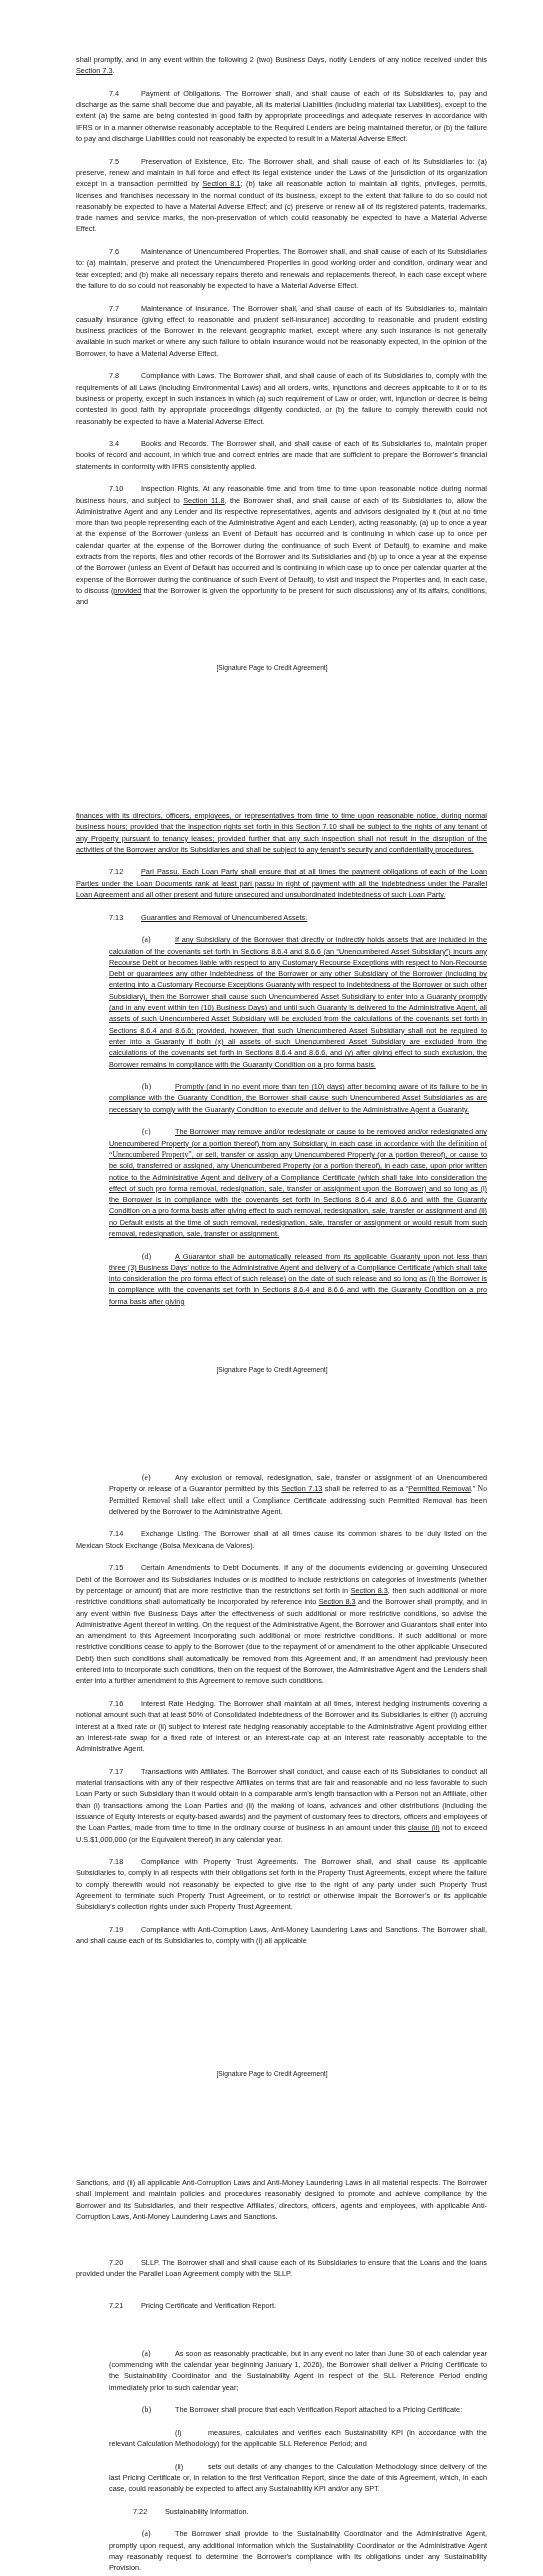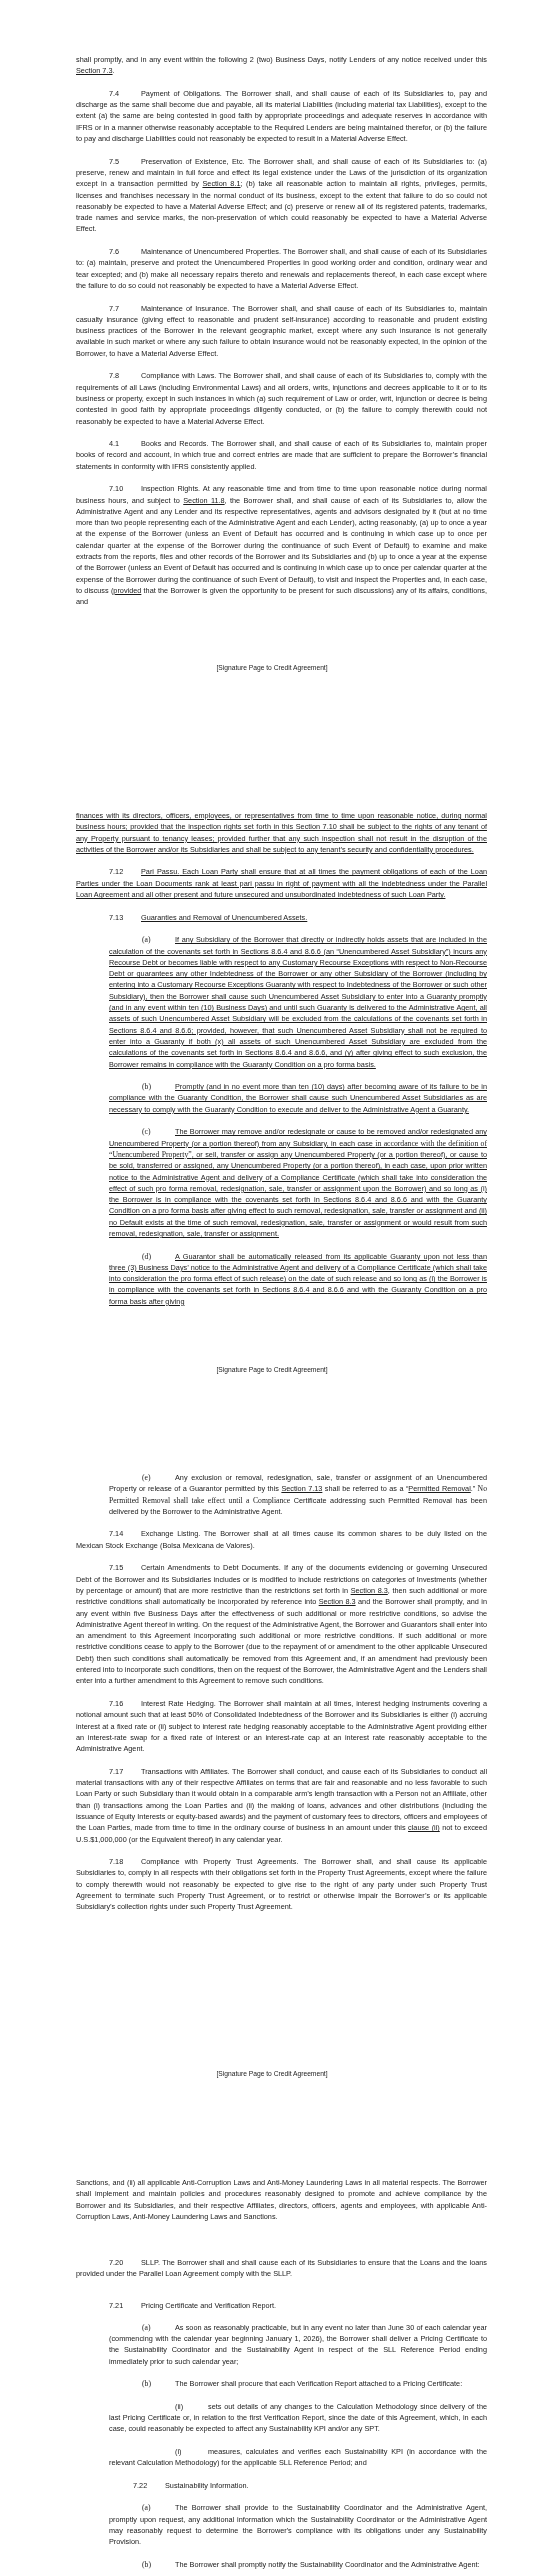--- a/index.html
+++ b/index.html
@@ -32,21 +32,21 @@
     <p class="sec"><span class="num">7.4</span><span>Payment of Obligations.</span><span>  The Borrower shall, and shall cause of each of its Subsidiaries to, pay and discharge as the same shall become due and payable, all its material Liabilities (including material tax Liabilities), except to the extent (a) the same are being contested in good faith by appropriate proceedings and adequate reserves in accordance with IFRS or in a manner otherwise reasonably acceptable to the Required Lenders are being maintained therefor, or (b) the failure to pay and discharge Liabilities could not reasonably be expected to result in a Material Adverse Effect.</span></p>
 
     <p class="sec"><span class="num">7.5</span><span>Preservation of Existence, Etc.</span><span>  The Borrower shall, and shall cause of each of its Subsidiaries to: (a) preserve, renew and maintain in full force and effect its legal existence under the Laws of the jurisdiction of its organization except in a transaction permitted by </span><u>Section 8.1</u><span>; (b) take all reasonable action to maintain all rights, privileges, permits, licenses and franchises necessary in the normal conduct of its business, except to the extent that failure to do so could not reasonably be expected to have a Material Adverse Effect; and (c) preserve or renew all of its registered patents, trademarks, trade names and service marks, the non-preservation of which could reasonably be expected to have a Material Adverse Effect.</span></p>
 
     <p class="sec"><span class="num">7.6</span><span>Maintenance of Unencumbered Properties.</span><span>  The Borrower shall, and shall cause of each of its Subsidiaries to: (a) maintain, preserve and protect the Unencumbered Properties in good working order and condition, ordinary wear and tear excepted; and (b) make all necessary repairs thereto and renewals and replacements thereof, in each case except where the failure to do so could not reasonably be expected to have a Material Adverse Effect.</span></p>
 
     <p class="sec"><span class="num">7.7</span><span>Maintenance of Insurance.</span><span>  The Borrower shall, and shall cause of each of its Subsidiaries to, maintain casualty insurance (giving effect to reasonable and prudent self-insurance) according to reasonable and prudent existing business practices of the Borrower in the relevant geographic market, except where any such insurance is not generally available in such market or where any such failure to obtain insurance would not be reasonably expected, in the opinion of the Borrower, to have a Material Adverse Effect.</span></p>
 
     <p class="sec"><span class="num">7.8</span><span>Compliance with Laws.</span><span>  The Borrower shall, and shall cause of each of its Subsidiaries to, comply with the requirements of all Laws (including Environmental Laws) and all orders, writs, injunctions and decrees applicable to it or to its business or property, except in such instances in which (a) such requirement of Law or order, writ, injunction or decree is being contested in good faith by appropriate proceedings diligently conducted, or (b) the failure to comply therewith could not reasonably be expected to have a Material Adverse Effect.</span></p>
 
-    <p class="sec"><span class="num">4.1</span><span>Books and Records.</span><span>  The Borrower shall, and shall cause of each of its Subsidiaries to, maintain proper books of record and account, in which true and correct entries are made that are sufficient to prepare the Borrower’s financial statements in conformity with IFRS consistently applied.</span></p>
+    <p class="sec"><span class="num">3.4</span><span>Books and Records.</span><span>  The Borrower shall, and shall cause of each of its Subsidiaries to, maintain proper books of record and account, in which true and correct entries are made that are sufficient to prepare the Borrower’s financial statements in conformity with IFRS consistently applied.</span></p>
 
     <p class="sec last"><span class="num">7.10</span><span>Inspection Rights.</span><span>  At any reasonable time and from time to time upon reasonable notice during normal business hours, and subject to </span><u>Section 11.8</u><span>, the Borrower shall, and shall cause of each of its Subsidiaries to, allow the Administrative Agent and any Lender and its respective representatives, agents and advisors designated by it (but at no time more than two people representing each of the Administrative Agent and each Lender), acting reasonably, (a) up to once a year at the expense of the Borrower (unless an Event of Default has occurred and is continuing in which case up to once per calendar quarter at the expense of the Borrower during the continuance of such Event of Default) to examine and make extracts from the reports, files and other records of the Borrower and its Subsidiaries and (b) up to once a year at the expense of the Borrower (unless an Event of Default has occurred and is continuing in which case up to once per calendar quarter at the expense of the Borrower during the continuance of such Event of Default), to visit and inspect the Properties and, in each case, to discuss (</span><u>provided</u><span> that the Borrower is given the opportunity to be present for such discussions) any of its affairs, conditions, and</span></p>
   </div>
   <div class="footer" style="top:664px;">[Signature Page to Credit Agreement]</div>
 </div>
 
 <div class="page" style="top:0;">
   <div class="col" style="top:810px;text-decoration:underline;">
     <p><span>finances with its directors, officers, employees, or representatives from time to time upon reasonable notice, during normal business hours; </span><u>provided</u><span> that the inspection rights set forth in this </span><u>Section 7.10</u><span> shall be subject to the rights of any tenant of any Property pursuant to tenancy leases; </span><u>provided</u> <u>further</u><span> that any such inspection shall not result in the disruption of the activities of the Borrower and/or its Subsidiaries and shall be subject to any tenant’s security and confidentiality procedures.</span></p>
 
@@ -75,39 +75,40 @@
     <p class="sec"><span class="num">7.14</span><span>Exchange Listing.</span><span>  The Borrower shall at all times cause its common shares to be duly listed on the Mexican Stock Exchange (Bolsa Mexicana de Valores).</span></p>
 
     <p class="sec"><span class="num">7.15</span><span>Certain Amendments to Debt Documents.</span><span>  If any of the documents evidencing or governing Unsecured Debt of the Borrower and its Subsidiaries includes or is modified to include restrictions on categories of Investments (whether by percentage or amount) that are more restrictive than the restrictions set forth in </span><u>Section 8.3</u><span>, then such additional or more restrictive conditions shall automatically be incorporated by reference into </span><u>Section 8.3</u><span> and the Borrower shall promptly, and in any event within five Business Days after the effectiveness of such additional or more restrictive conditions, so advise the Administrative Agent thereof in writing.  On the request of the Administrative Agent, the Borrower and Guarantors shall enter into an amendment to this Agreement incorporating such additional or more restrictive conditions.  If such additional or more restrictive conditions cease to apply to the Borrower (due to the repayment of or amendment to the other applicable Unsecured Debt) then such conditions shall automatically be removed from this Agreement and, if an amendment had previously been entered into to incorporate such conditions, then on the request of the Borrower, the Administrative Agent and the Lenders shall enter into a further amendment to this Agreement to remove such conditions.</span></p>
 
     <p class="sec"><span class="num">7.16</span><span>Interest Rate Hedging.</span><span>  The Borrower shall maintain at all times, interest hedging instruments covering a notional amount such that at least 50% of Consolidated Indebtedness of the Borrower and its Subsidiaries is either (i) accruing interest at a fixed rate or (ii) subject to interest rate hedging reasonably acceptable to the Administrative Agent providing either an interest-rate swap for a fixed rate of interest or an interest-rate cap at an interest rate reasonably acceptable to the Administrative Agent.</span></p>
 
     <p class="sec"><span class="num">7.17</span><span>Transactions with Affiliates.</span><span>  The Borrower shall conduct, and cause each of its Subsidiaries to conduct all material transactions with any of their respective Affiliates on terms that are fair and reasonable and no less favorable to such Loan Party or such Subsidiary than it would obtain in a comparable arm’s length transaction with a Person not an Affiliate, other than (i) transactions among the Loan Parties and (ii) the making of loans, advances and other distributions (including the issuance of Equity Interests or equity-based awards) and the payment of customary fees to directors, officers and employees of the Loan Parties, made from time to time in the ordinary course of business in an amount under this </span><u>clause (ii)</u><span> not to exceed U.S.$1,000,000 (or the Equivalent thereof) in any calendar year.</span></p>
 
     <p class="sec"><span class="num">7.18</span><span>Compliance with Property Trust Agreements.</span><span>  The Borrower shall, and shall cause its applicable Subsidiaries to, comply in all respects with their obligations set forth in the Property Trust Agreements, except where the failure to comply therewith would not reasonably be expected to give rise to the right of any party under such Property Trust Agreement to terminate such Property Trust Agreement, or to restrict or otherwise impair the Borrower’s or its applicable Subsidiary’s collection rights under such Property Trust Agreement.</span></p>
 
+    <p class="sec last"><span class="num">7.19</span><span>Compliance with Anti-Corruption Laws, Anti-Money Laundering Laws and Sanctions.</span><span>  The Borrower shall, and shall cause each of its Subsidiaries to, comply with (i) all applicable</span></p>
   </div>
   <div class="footer" style="top:2070px;">[Signature Page to Credit Agreement]</div>
 </div>
 
 <div class="page" style="top:0;">
   <div class="col" style="top:2177px;">
     <p><span>Sanctions, and (ii) all applicable Anti-Corruption Laws and Anti-Money Laundering Laws in all material respects. The Borrower shall implement and maintain policies and procedures reasonably designed to promote and achieve compliance by the Borrower and its Subsidiaries, and their respective Affiliates, directors, officers, agents and employees, with applicable Anti-Corruption Laws, Anti-Money Laundering Laws and Sanctions.</span></p>
 
     <p class="sec" style="margin-bottom:20.6px;margin-top:35px;"><span class="num">7.20</span><span>SLLP.</span><span>   The Borrower shall and shall cause each of its Subsidiaries to ensure that the Loans and the loans provided under the Parallel Loan Agreement comply with the SLLP.</span></p>
 
-    <p class="heading-only" style="margin-bottom:10px;"><span class="num">7.21</span><span>Pricing Certificate and Verification Report.</span></p>
+    <p class="heading-only" style="margin-bottom:36px;"><span class="num">7.21</span><span>Pricing Certificate and Verification Report.</span></p>
 
     <p class="sub"><span class="lab">(a)</span><span>As soon as reasonably practicable, but in any event no later than June 30 of each calendar year (commencing with the calendar year beginning January 1, 2026), the Borrower shall deliver a Pricing Certificate to the Sustainability Coordinator and the Sustainability Agent in respect of the SLL Reference Period ending immediately prior to such calendar year;</span></p>
 
     <p class="sub"><span class="lab">(b)</span><span>The Borrower shall procure that each Verification Report attached to a Pricing Certificate:</span></p>
 
+    <p class="subsub"><span class="lab">(i)</span><span>measures, calculates and verifies each Sustainability KPI (in accordance with the relevant Calculation Methodology) for the applicable SLL Reference Period; and</span></p>
+
     <p class="subsub"><span class="lab">(ii)</span><span>sets out details of any changes to the Calculation Methodology since delivery of the last Pricing Certificate or, in relation to the first Verification Report, since the date of this Agreement, which, in each case, could reasonably be expected to affect any Sustainability KPI and/or any SPT.</span></p>
-
-    <p class="subsub"><span class="lab">(i)</span><span>measures, calculates and verifies each Sustainability KPI (in accordance with the relevant Calculation Methodology) for the applicable SLL Reference Period; and</span></p>
 
     <p class="plain-indented"><span style="display:inline-block;width:32px;margin-left:24px;">7.22</span><span>Sustainability Information.</span></p>
 
     <p class="sub"><span class="lab">(a)</span><span>The Borrower shall provide to the Sustainability Coordinator and the Administrative Agent, promptly upon request, any additional information which the Sustainability Coordinator or the Administrative Agent may reasonably request to determine the Borrower's compliance with its obligations under any Sustainability Provision.</span></p>
 
     <p class="sub"><span class="lab">(b)</span><span>The Borrower shall promptly notify the Sustainability Coordinator and the Administrative Agent:</span></p>
 
     <p class="subsub"><span class="lab">(i)</span><span>upon becoming aware that an External Reviewer has threatened to terminate its appointment, or that an External Reviewer's appointment has been terminated; and</span></p>
 
   </div>

